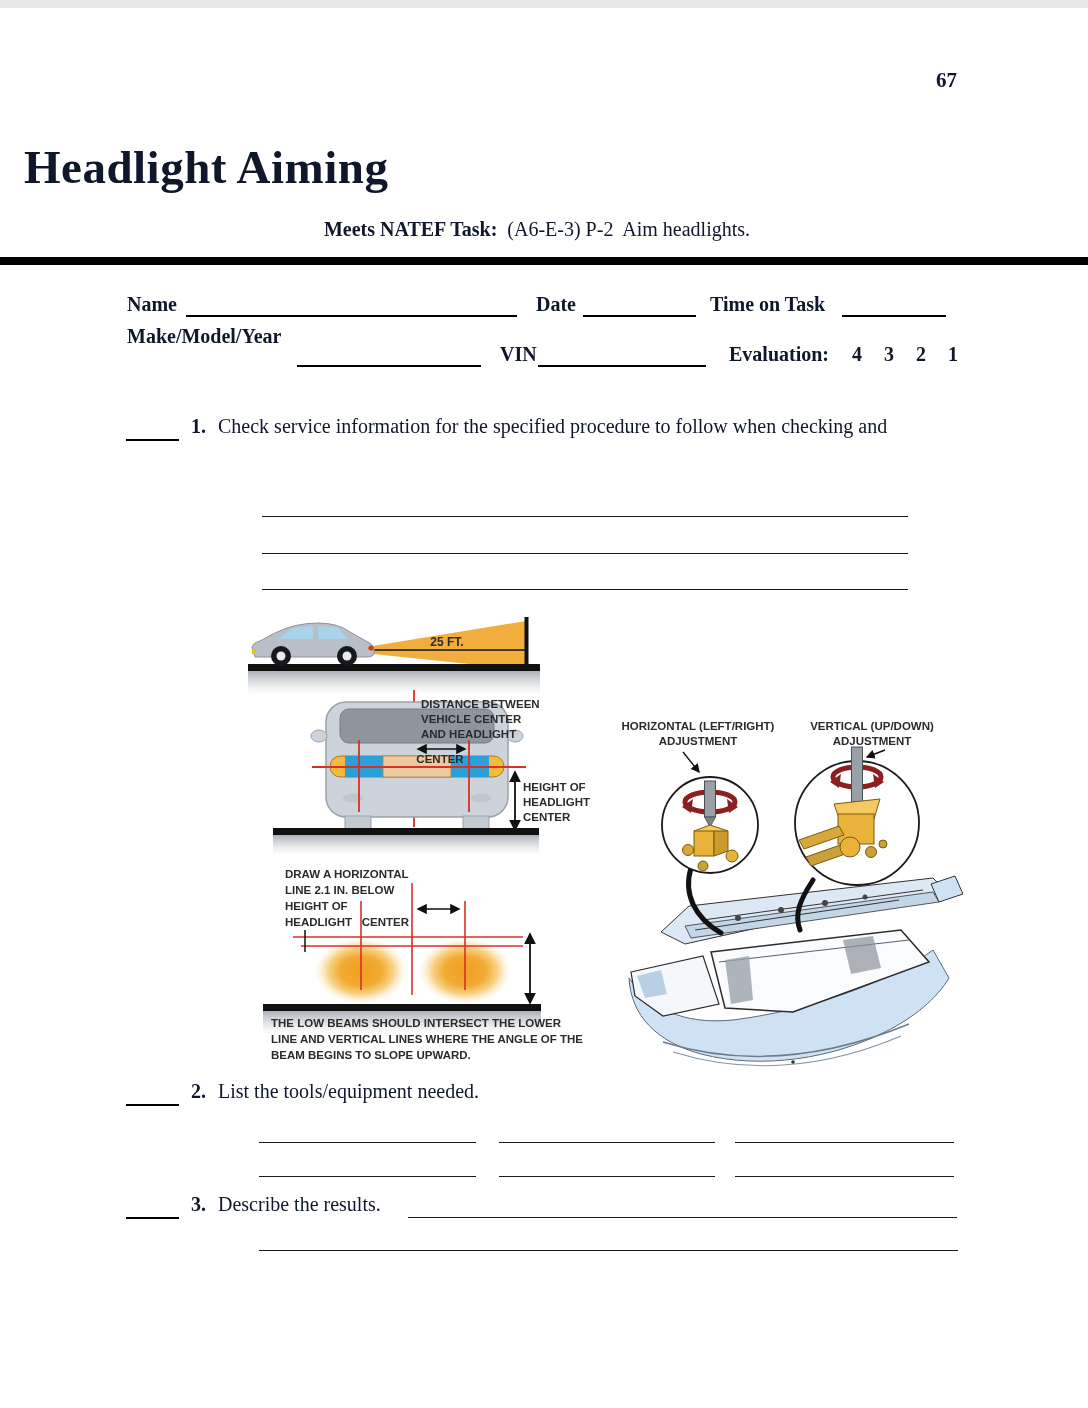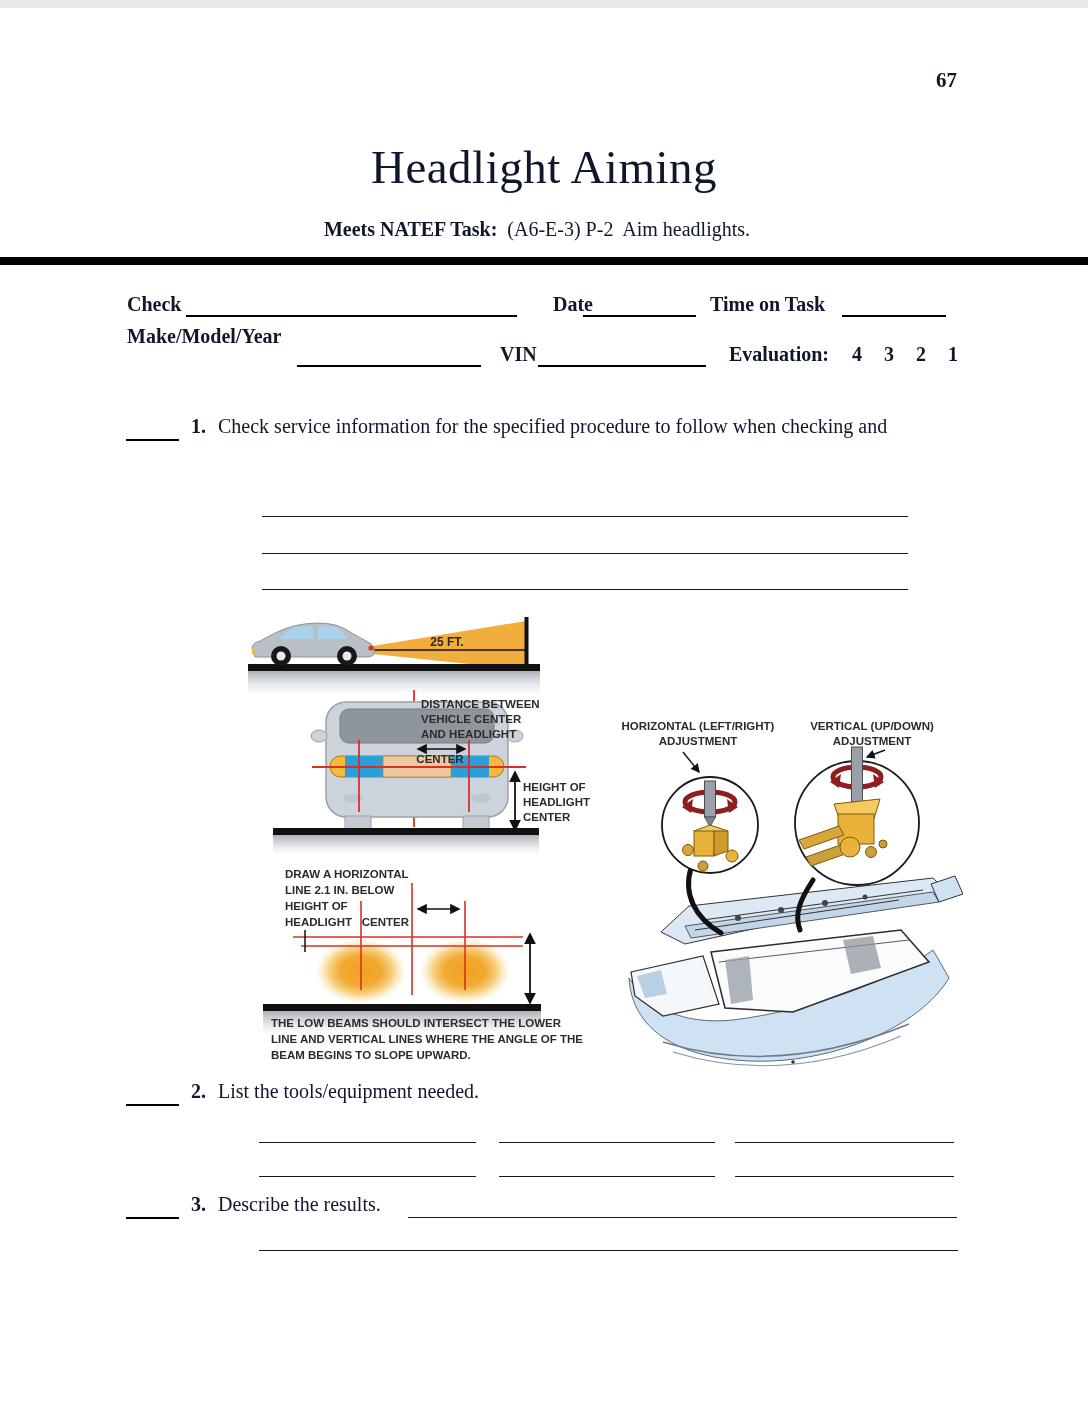--- a/index.html
+++ b/index.html
@@ -1,20 +1,20 @@
 <!DOCTYPE html>
 <html><head>
 <meta charset="utf-8">
 <style>
   html,body{margin:0;padding:0;background:#e8e8e8;}
   .page{position:relative;width:1088px;height:1408px;background:#ffffff;
         font-family:"Liberation Serif", serif;color:#0f172a;overflow:hidden;margin:8px auto;}
   .abs{position:absolute;}
   .pageno{font-size:21px;font-weight:bold;}
-  .title{left:0;right:0;text-align:center;top:132px;font-size:47px;font-weight:normal;letter-spacing:.5px;}
+  .title{left:0;right:0;top:132px;font-size:47px;font-weight:bold;letter-spacing:.5px;padding-left:24px;}
   .subtitle{left:0;right:14px;text-align:center;top:210px;font-size:20px;white-space:pre;}
   .subtitle .b{font-weight:bold;}
   .rule{left:0;top:249px;width:1088px;height:8px;background:#000;}
   .lbl{font-size:20px;font-weight:bold;white-space:pre;}
   .txt{font-size:20px;white-space:pre;font-family:Liberation Serif, serif;}
   .blank{position:absolute;height:0;border-bottom:2px solid #000;}
   .blank.thin{border-bottom:1.6px solid #1a1a1a;}
   .evals{display:flex;gap:22px;font-size:20px;font-weight:bold;}
   svg text{font-family:"Liberation Sans", sans-serif;font-weight:bold;fill:#2b2b2b;}
 </style>
@@ -24,23 +24,23 @@
 <div class="page">
 
   <div class="abs pageno" style="left:936px;top:60px;">67</div>
 
   <div class="abs title">Headlight Aiming</div>
 
   <div class="abs subtitle"><span class="b">Meets NATEF Task:</span><span>  (A6-E-3) P-2  Aim headlights.</span></div>
 
   <div class="abs rule"></div>
 
-  <span class="abs lbl" style="left:127px;top:285px;">Check</span>
+  <span class="abs lbl" style="left:127px;top:285px;">Name</span>
   <div class="blank" style="left:186px;top:307px;width:331px;"></div>
-  <span class="abs lbl" style="left:553px;top:285px;">Date</span>
+  <span class="abs lbl" style="left:536px;top:285px;">Date</span>
   <div class="blank" style="left:583px;top:307px;width:113px;"></div>
   <span class="abs lbl" style="left:710px;top:285px;">Time on Task</span>
   <div class="blank" style="left:842px;top:307px;width:104px;"></div>
 
   <span class="abs lbl" style="left:127px;top:317px;">Make/Model/Year</span>
   <div class="blank" style="left:297px;top:357px;width:184px;"></div>
   <span class="abs lbl" style="left:500px;top:335px;">VIN</span>
   <div class="blank" style="left:538px;top:357px;width:168px;"></div>
   <span class="abs lbl" style="left:729px;top:335px;">Evaluation:</span>
   <div class="abs evals" style="left:852px;top:335px;">

